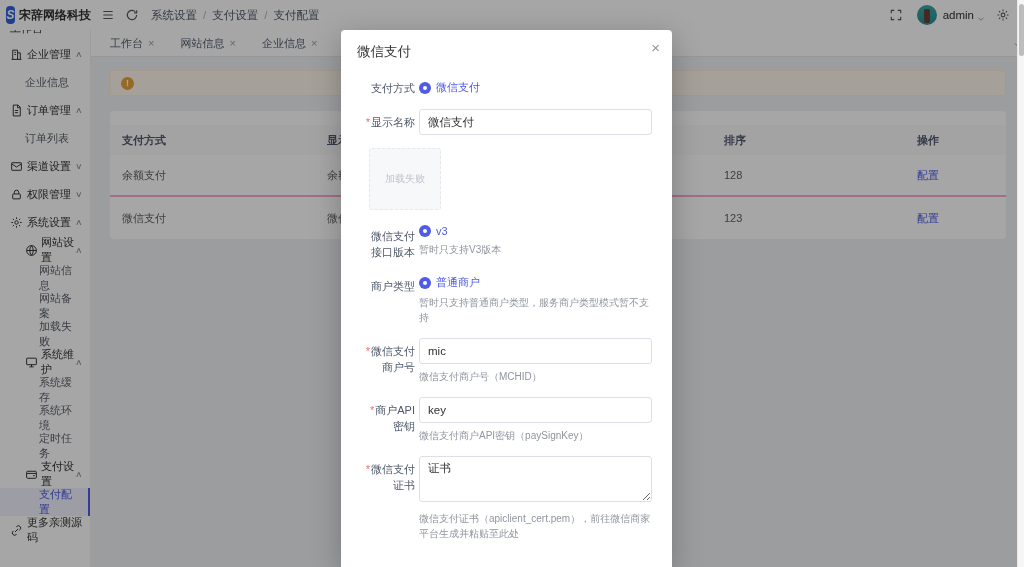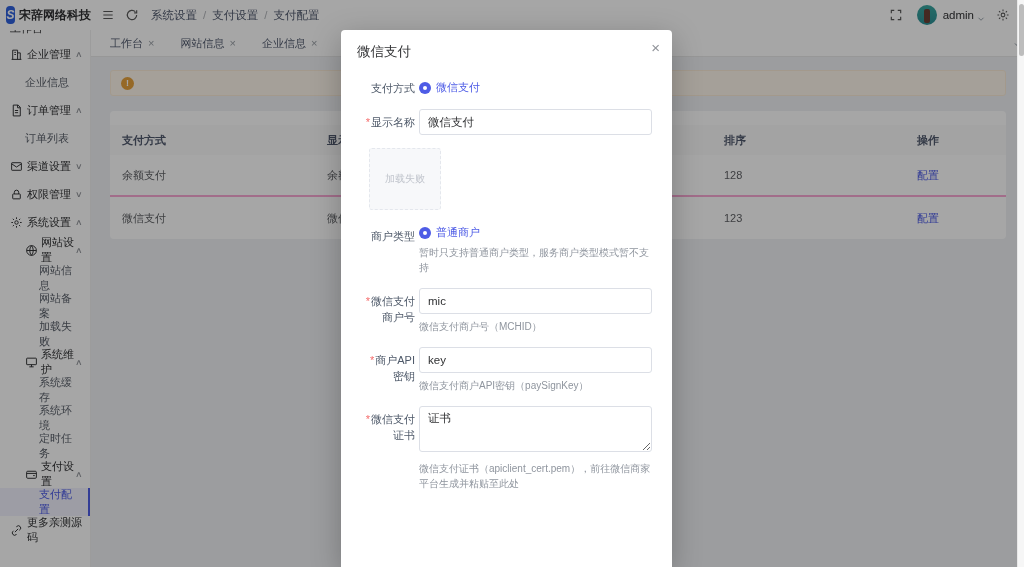--- a/index.html
+++ b/index.html
@@ -327,20 +327,30 @@
       </div>
 
       <div class="form-row">
         <div class="fctrl">
           <div class="upload-box">
             <span>加载失败</span>
           </div>
         </div>
       </div>
 
+      <div class="form-row">
+        <div class="flabel">微信支付接口版本</div>
+        <div class="fctrl">
+          <div class="radio-line" style="padding-top:2px">
+            <span class="radio-dot"></span>
+            <span class="radio-label">v3</span>
+          </div>
+          <div class="hint">暂时只支持V3版本</div>
+        </div>
+      </div>
 
       <div class="form-row">
         <div class="flabel">商户类型</div>
         <div class="fctrl">
           <div class="radio-line" style="padding-top:2px">
             <span class="radio-dot"></span>
             <span class="radio-label">普通商户</span>
           </div>
           <div class="hint">暂时只支持普通商户类型，服务商户类型模式暂不支持</div>
         </div>

